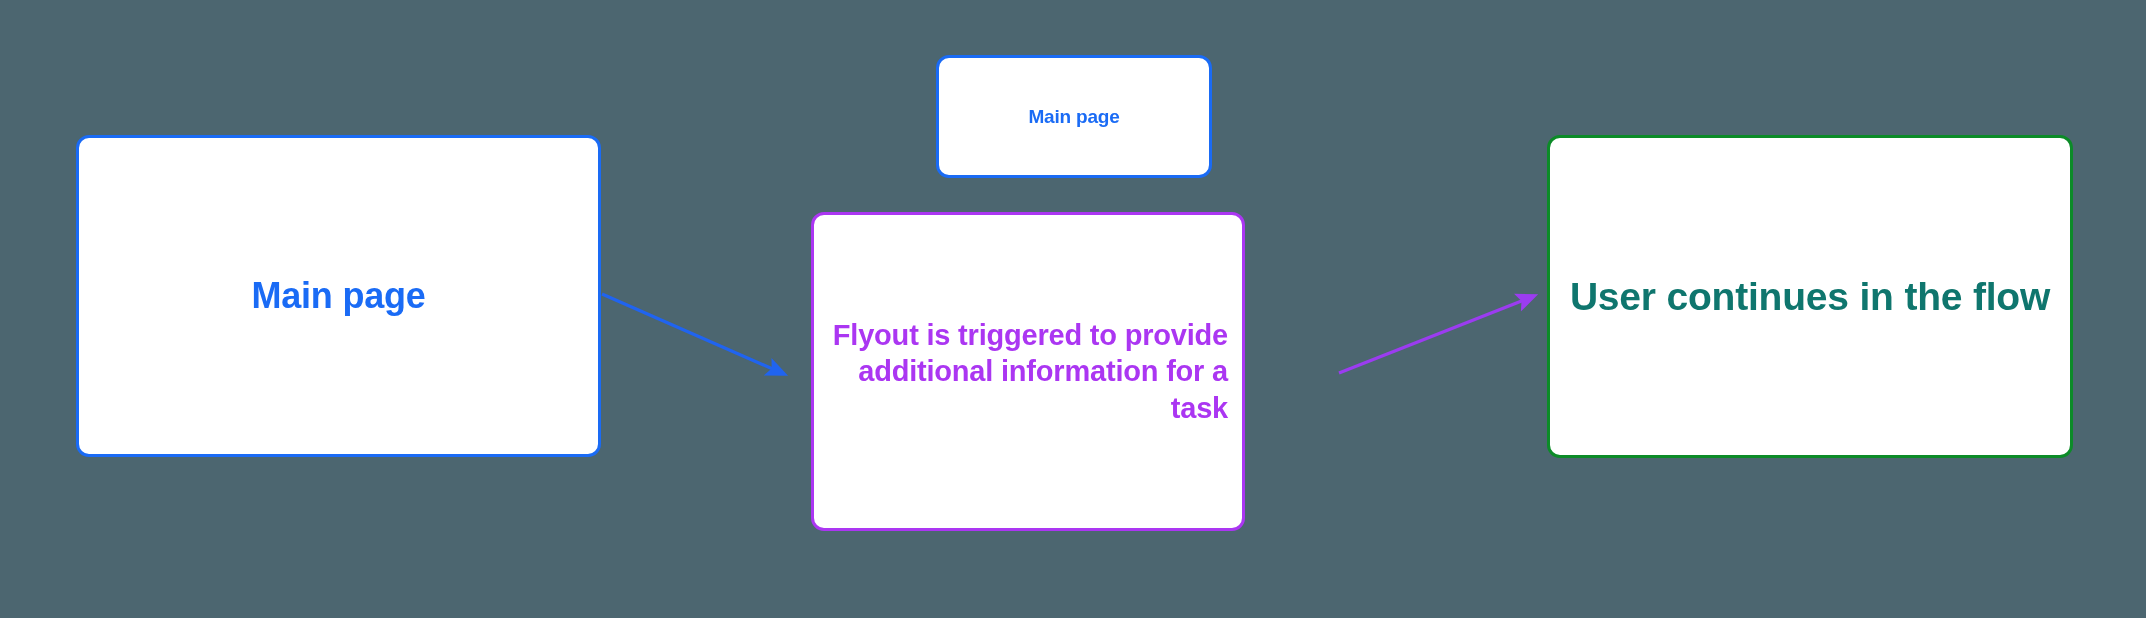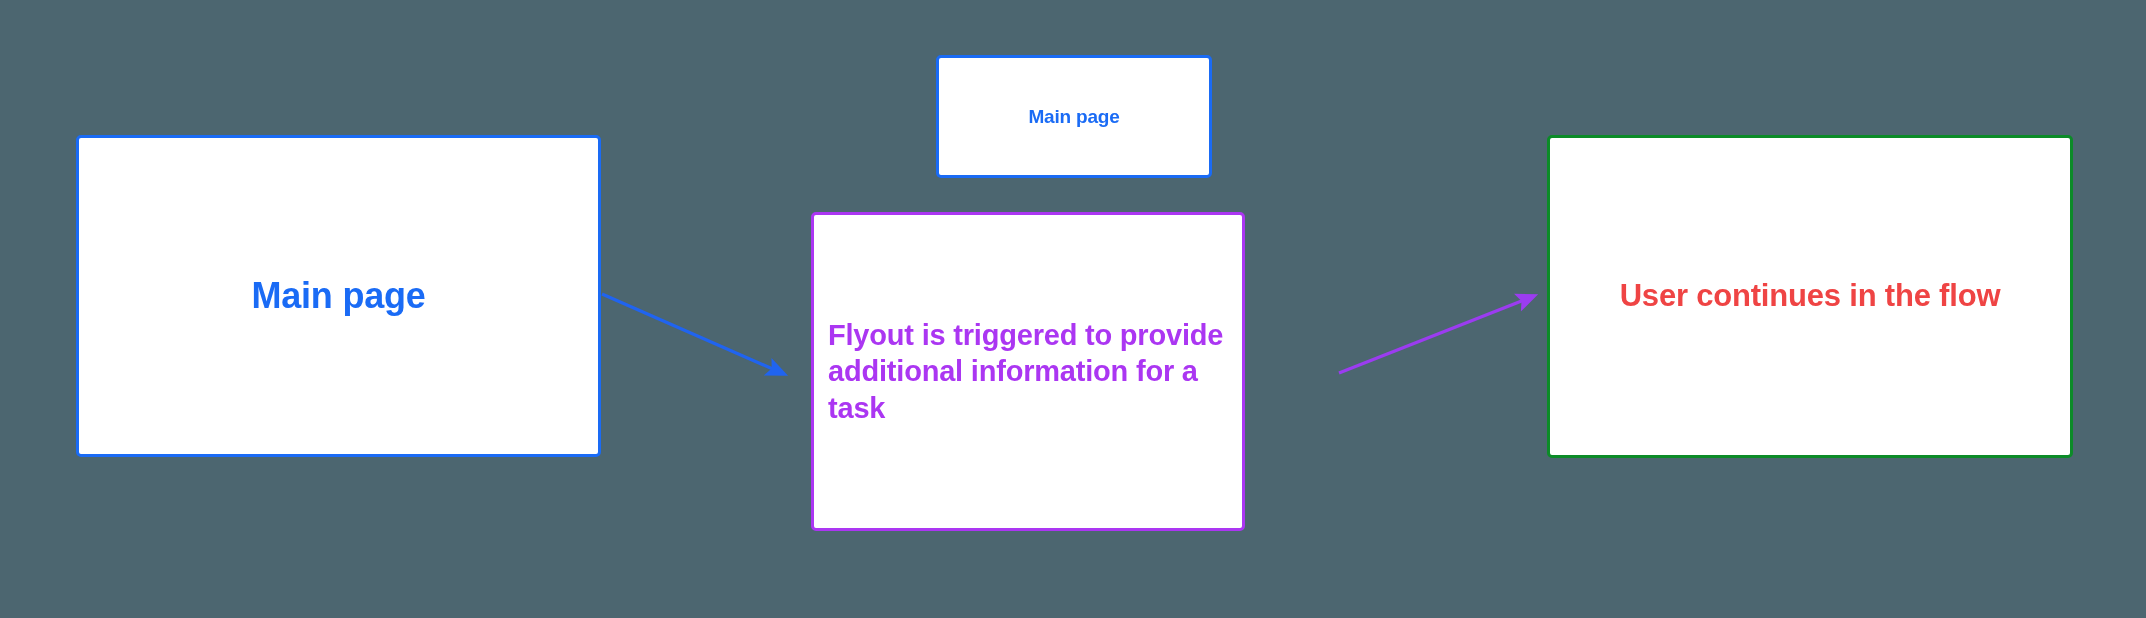--- a/index.html
+++ b/index.html
@@ -17,26 +17,26 @@
     position: relative;
     width: 2146px;
     height: 618px;
     background: #4c6670;
   }
   .node {
     position: absolute;
     background: #ffffff;
     border-style: solid;
     border-width: 3px;
-    border-radius: 5px;
+    border-radius: 13px;
     box-sizing: border-box;
     display: flex;
     align-items: center;
     justify-content: center;
-    text-align: left;
+    text-align: right;
   }
   .node .node-label {
     font-weight: bold;
     line-height: 1.32;
     letter-spacing: -0.2px;
     white-space: pre-line;
     padding: 0 10px;
   }
 
   
@@ -82,22 +82,22 @@
 
   
   #node-user-continues {
     left: 1547px;
     top: 135px;
     width: 526px;
     height: 323px;
     border-color: #0c8b28;
   }
   #node-user-continues .node-label {
-    color: #ef4444;
-    font-size: 31px;
+    color: #0f766e;
+    font-size: 39px;
   }
 
   
   #connectors {
     position: absolute;
     left: 0;
     top: 0;
     width: 2146px;
     height: 618px;
     pointer-events: none;

